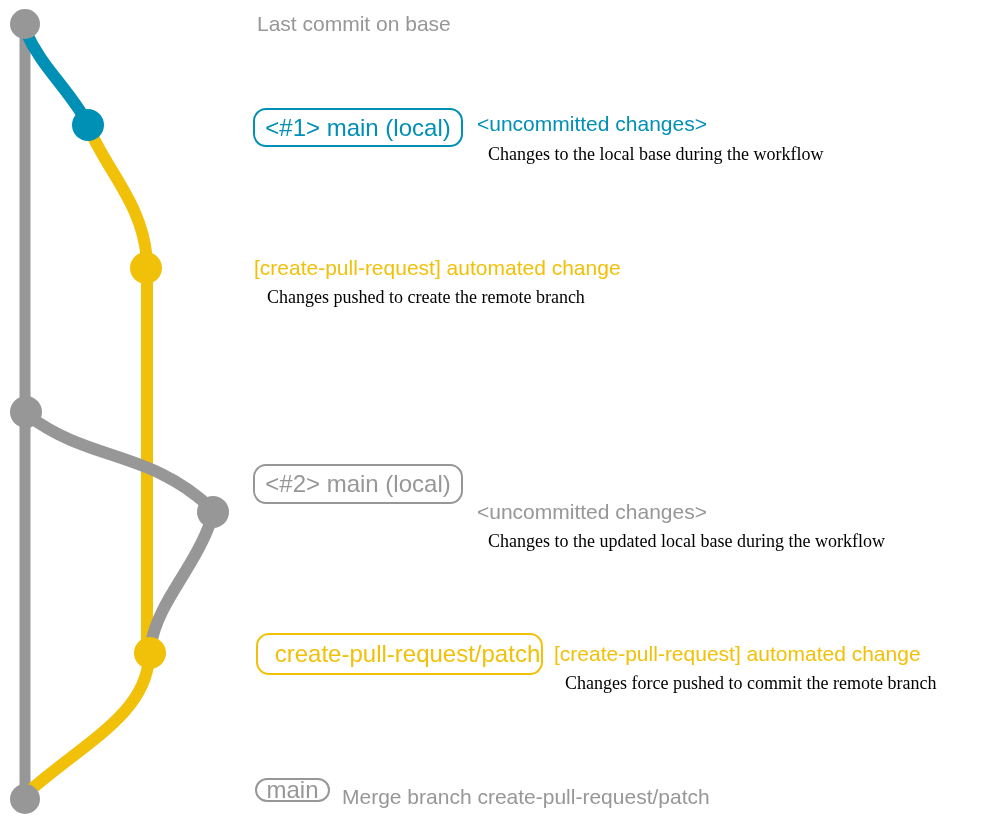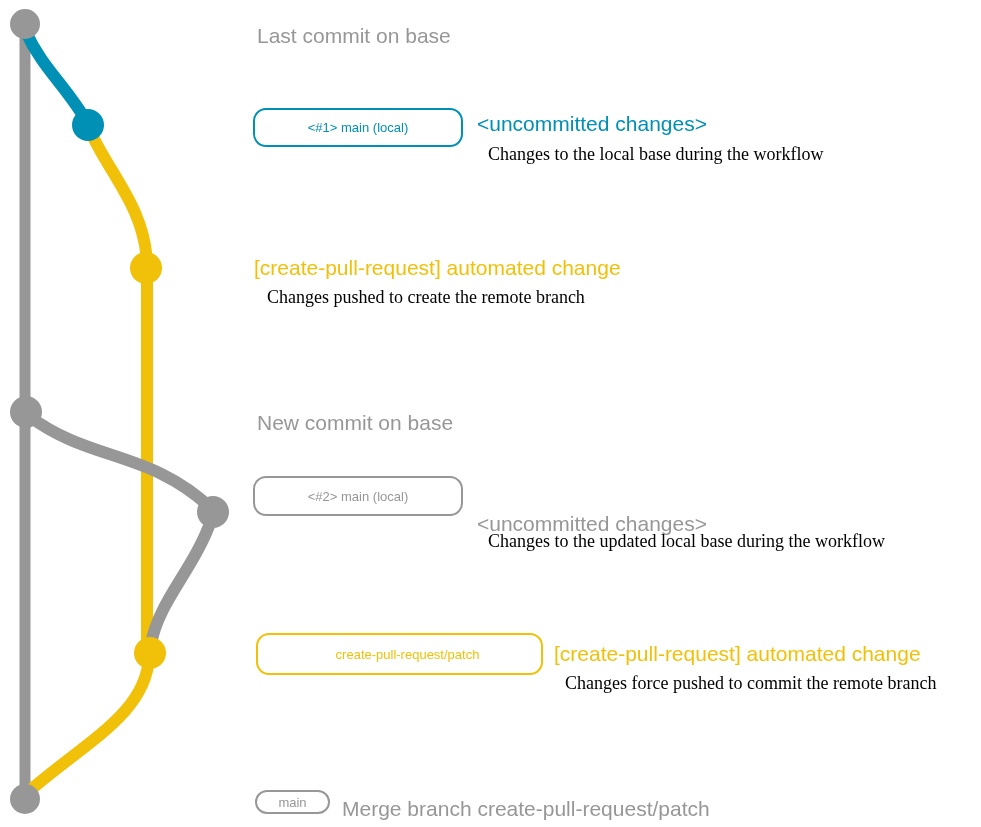--- a/index.html
+++ b/index.html
@@ -38,25 +38,25 @@
   }
   .tag {
     position: absolute;
     box-sizing: border-box;
     border: 2px solid;
     border-radius: 13px;
     display: flex;
     align-items: center;
     justify-content: center;
     font-family: "Liberation Sans", sans-serif;
-    font-size: 13px;
+    font-size: 24px;
     white-space: nowrap;
     background: #ffffff;
   }
-  .c-gray   { color: var(--base-gray,   #979797); border-color: var(--base-gray,   #979797); margin-top: 12px; }
+  .c-gray   { color: var(--base-gray,   #979797); border-color: var(--base-gray,   #979797); }
   .c-blue   { color: var(--local-blue,  #008fb5); border-color: var(--local-blue,  #008fb5); }
   .c-yellow { color: var(--branch-yellow, #f1c109); border-color: var(--branch-yellow, #f1c109); }
 </style>
 </head>
 <body>
 
 <div class="canvas">
 
   <svg class="graph-svg" width="981" height="827" viewBox="0 0 981 827">
 
@@ -83,21 +83,20 @@
 
   <div class="sans c-gray" style="left:257px; top:13px;">Last commit on base</div>
 
   <div class="tag c-blue" style="left:253px; top:108px; width:210px; height:39px;">&lt;#1&gt; main (local)</div>
   <div class="sans c-blue" style="left:477px; top:113px;">&lt;uncommitted changes&gt;</div>
   <div class="serif" style="left:488px; top:145px;">Changes to the local base during the workflow</div>
 
   <div class="sans c-yellow" style="left:254px; top:257px;">[create-pull-request] automated change</div>
   <div class="serif" style="left:267px; top:288px;">Changes pushed to create the remote branch</div>
 
-  <div class="sans c-gray" style="left:257px; top:400px;">New commit on base</div>
 
   <div class="tag c-gray" style="left:253px; top:464px; width:210px; height:40px;">&lt;#2&gt; main (local)</div>
   <div class="sans c-gray" style="left:477px; top:501px;">&lt;uncommitted changes&gt;</div>
   <div class="serif" style="left:488px; top:532px;">Changes to the updated local base during the workflow</div>
 
   <div class="tag c-yellow" style="left:256px; top:633px; width:287px; height:42px;padding-left:16px;">create-pull-request/patch</div>
   <div class="sans c-yellow" style="left:554px; top:643px;">[create-pull-request] automated change</div>
   <div class="serif" style="left:565px; top:674px;">Changes force pushed to commit the remote branch</div>
 
   <div class="tag c-gray" style="left:255px; top:778px; width:75px; height:24px;">main</div>

